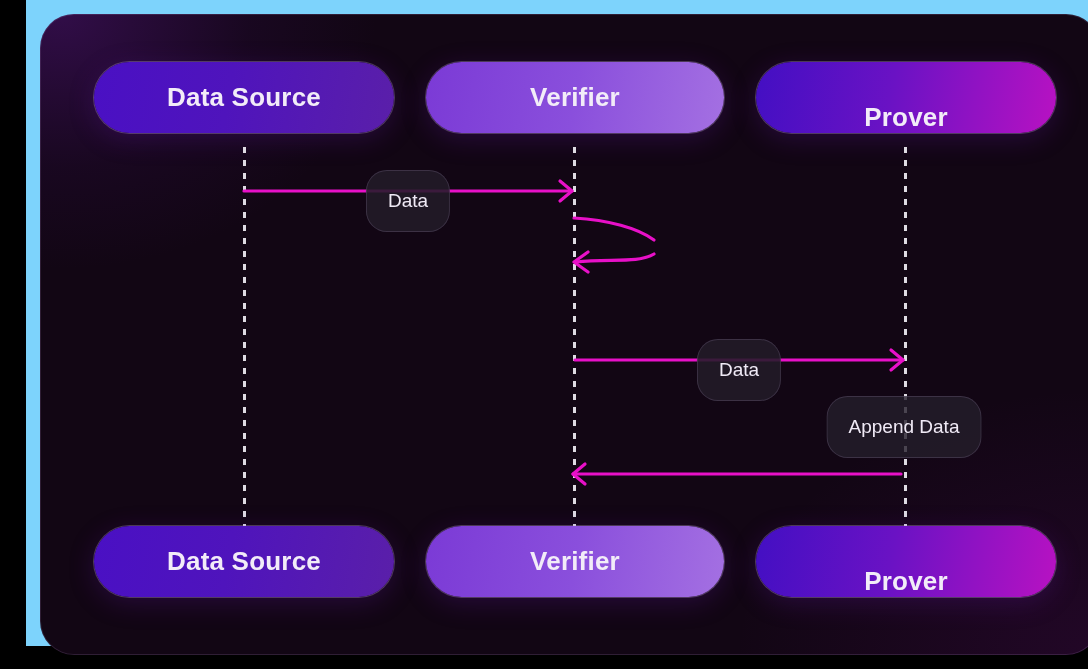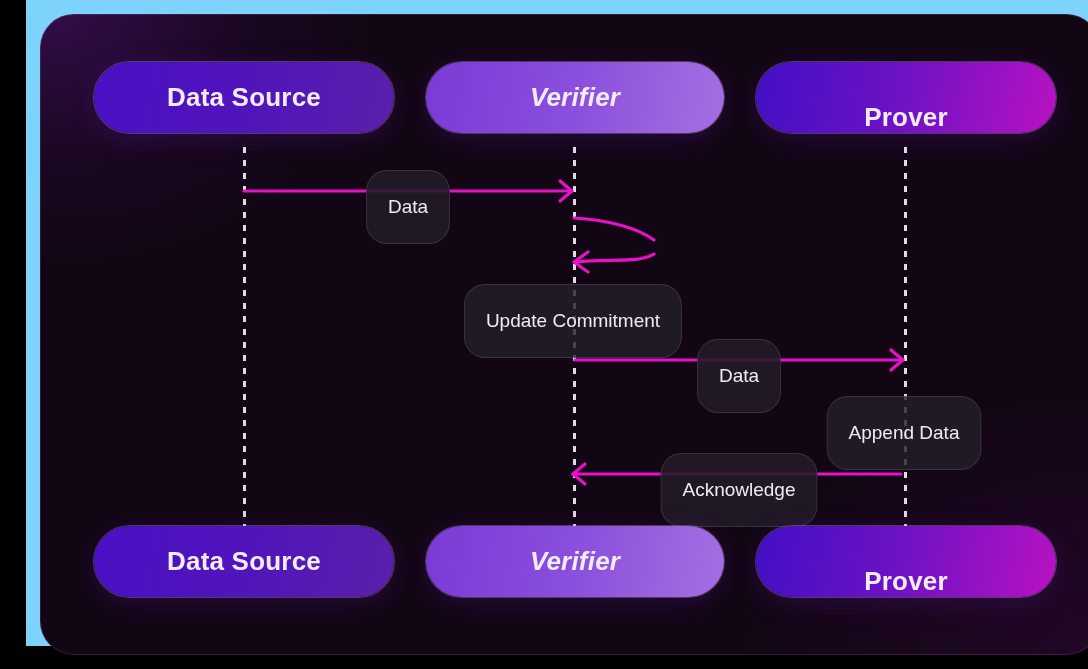--- a/index.html
+++ b/index.html
@@ -16,37 +16,37 @@
           radial-gradient(520px 380px at 100% 100%, rgba(120,12,140,0.16) 0%, rgba(0,0,0,0) 70%),
           #120614;
         box-shadow:inset 0 0 0 1px rgba(150,120,175,0.22);}
 
   
   .pbox{position:absolute;height:71px;border-radius:36px;
         display:flex;align-items:center;justify-content:center;
         color:#f2ecf8;font-size:26px;font-weight:700;letter-spacing:.2px;
         box-shadow:0 0 0 1px rgba(200,180,220,0.30), 0 6px 26px rgba(90,20,150,0.30);}
   .g-source{background:linear-gradient(100deg,#4a10c4 0%,#4f14bc 45%,#5a1fa9 100%);}
-  .g-verifier{background:linear-gradient(100deg,#7b3ad6 0%,#8a4fdc 50%,#a470e2 100%);font-style:italic;}
+  .g-verifier{background:linear-gradient(100deg,#7b3ad6 0%,#8a4fdc 50%,#a470e2 100%);}
   .g-prover{background:linear-gradient(100deg,#430fc3 0%,#6a12c4 45%,#b812c2 100%);align-items:flex-end;}
 
   
   .lifeline{position:absolute;top:133px;width:3px;height:393px;
      background:repeating-linear-gradient(to bottom,
         rgba(240,238,245,0.92) 0px, rgba(240,238,245,0.92) 6px,
         rgba(0,0,0,0) 6px, rgba(0,0,0,0) 13px);}
 
   
   #wires{position:absolute;left:0;top:0;width:1060px;height:641px;
          pointer-events:none;overflow:visible;}
 
   
   .pill{position:absolute;height:42px;border-radius:21px;
         display:flex;align-items:center;justify-content:center;
-        padding:16px 22px;white-space:nowrap;
+        padding:10px 22px;white-space:nowrap;
         color:#f0eaf6;font-size:19px;font-weight:400;
         background:rgba(34,27,40,0.88);
         box-shadow:inset 0 0 0 1px rgba(160,140,180,0.22);
         transform:translateX(-50%);}
   .pill.note{background:rgba(36,30,42,0.80);}
 </style>
 </head>
 <body>
 
 <div id="canvas">
@@ -90,35 +90,29 @@
           <polyline points="545,450 533,460 545,470"></polyline>
         </g>
       </g>
     </svg>
 
     <div class="pill" style="left:368px;top:156px;">
       <span>Data</span>
     </div>
 
 
-    <div class="pill note" style="left:533px;top:270px;">
-      <span>Update Commitment</span>
-    </div>
 
     <div class="pill" style="left:699px;top:325px;">
       <span>Data</span>
     </div>
 
     <div class="pill note" style="left:864px;top:382px;align-items:center;">
       <span>Append Data</span>
     </div>
 
-    <div class="pill" style="left:699px;top:439px;">
-      <span>Acknowledge</span>
-    </div>
 
     <div class="pbox g-source" style="left:54px;top:512px;width:300px;">
       <span>Data Source</span>
     </div>
     <div class="pbox g-verifier" style="left:386px;top:512px;width:298px;">
       <span>Verifier</span>
     </div>
     <div class="pbox g-prover" style="left:716px;top:512px;width:300px;">
       <span>Prover</span>
     </div>

